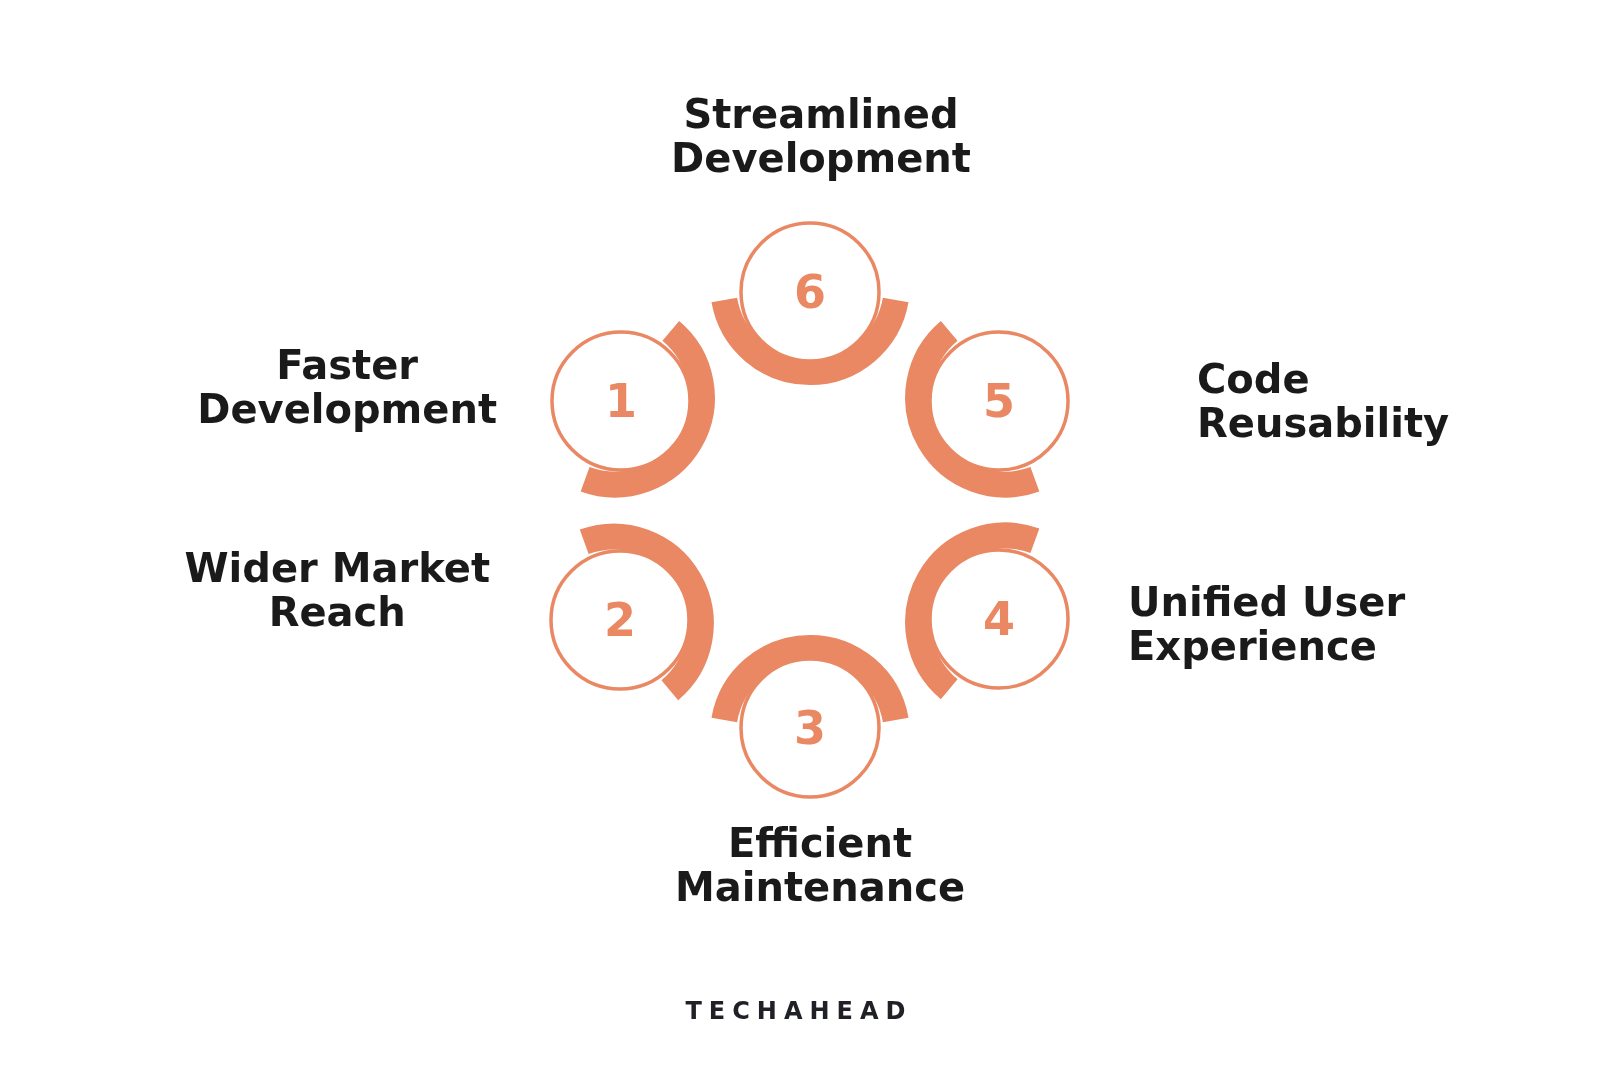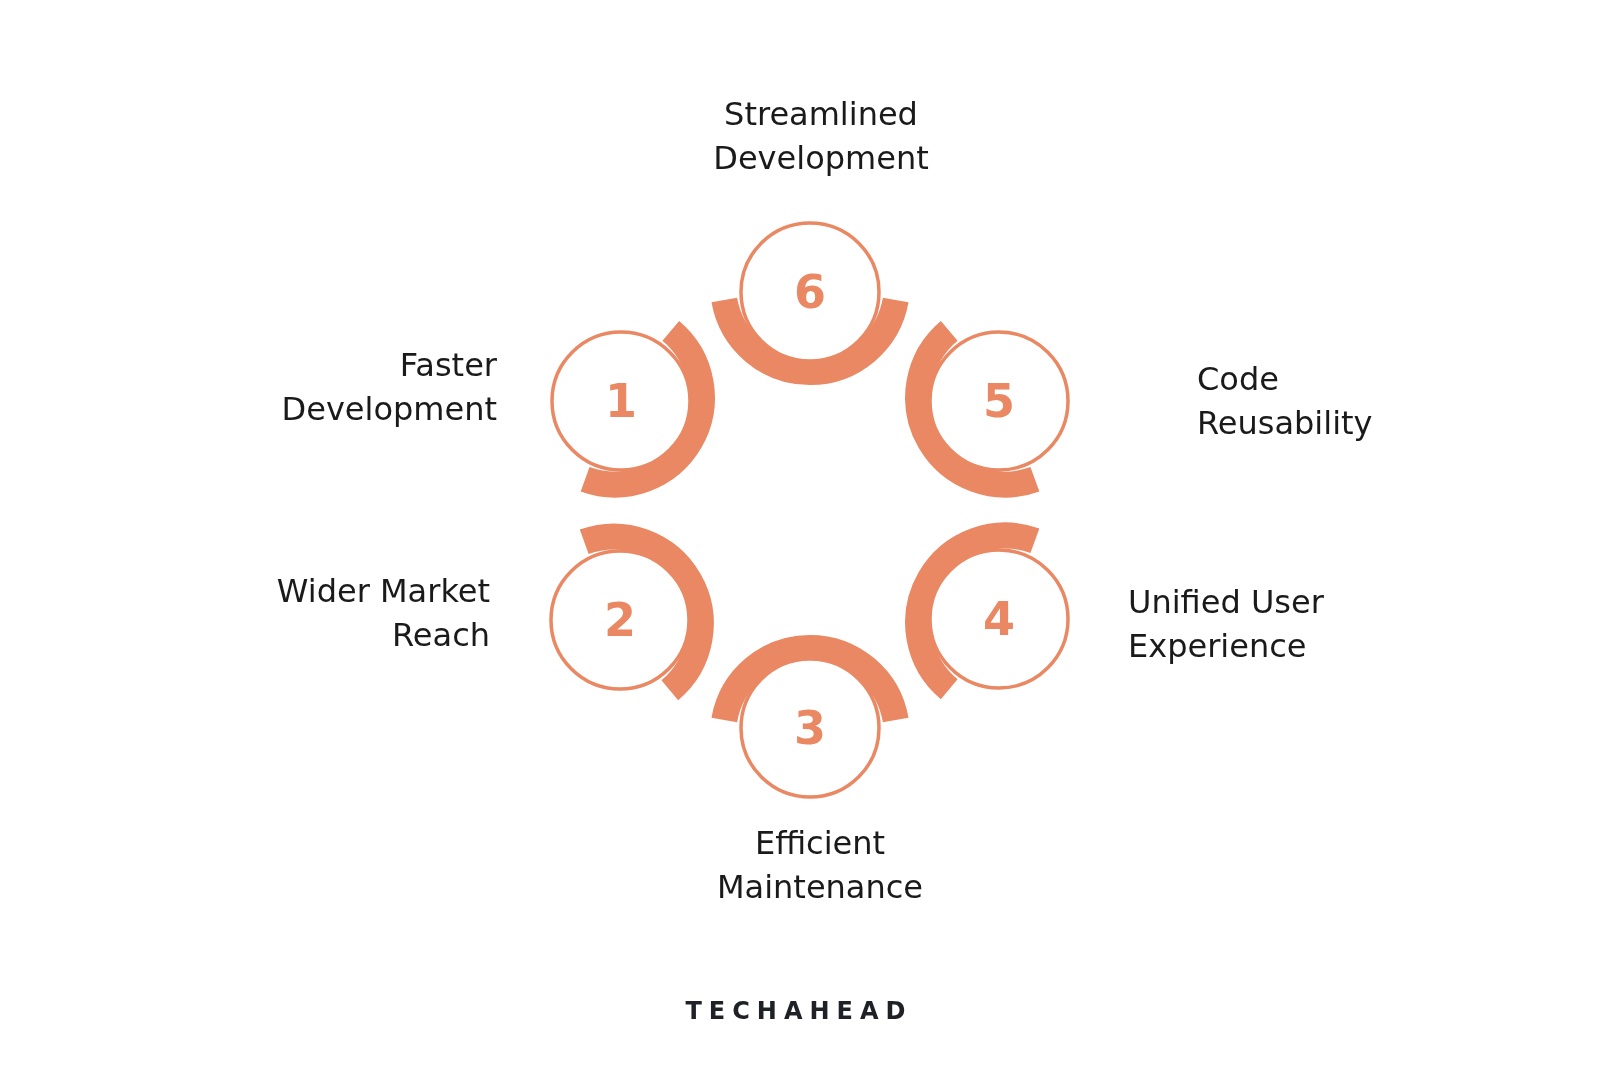--- a/index.html
+++ b/index.html
@@ -24,28 +24,28 @@
   }
   .node-number {
     font-family: "DejaVu Sans", "Liberation Sans", sans-serif;
     font-size: 46px;
     font-weight: 700;
     text-anchor: middle;
   }
 
   .label {
     position: absolute;
-    font-size: 32px;
+    font-size: 40px;
     line-height: 44px;
-    font-weight: 400;
+    font-weight: 700;
     color: #1a1a1a;
     white-space: pre-line;
   }
   .label.center { transform: translateX(-50%); text-align: center; }
-  .label.right-aligned { text-align: right; }
+  .label.right-aligned { text-align: center; }
   .label.left-aligned { text-align: left; }
 
   .logo {
     position: absolute;
     left: 799px;
     top: 997px;
     transform: translateX(-50%);
     font-family: "DejaVu Sans", "Liberation Sans", sans-serif;
     font-size: 24px;
     font-weight: 700;
@@ -100,21 +100,21 @@
 
   <div class="label center" style="left:821px; top:92px;">Streamlined
 Development</div>
 
   <div class="label right-aligned" style="right:1103px; top:343px;">Faster
 Development</div>
 
   <div class="label left-aligned" style="left:1197px; top:357px;">Code
 Reusability</div>
 
-  <div class="label right-aligned" style="right:1110px; top:569px;">Wider Market
+  <div class="label right-aligned" style="right:1110px; top:546px;">Wider Market
 Reach</div>
 
   <div class="label left-aligned" style="left:1128px; top:580px;">Unified User
 Experience</div>
 
   <div class="label center" style="left:820px; top:821px;">Efficient
 Maintenance</div>
 
   <div class="logo">TECHAHEAD</div>
 

